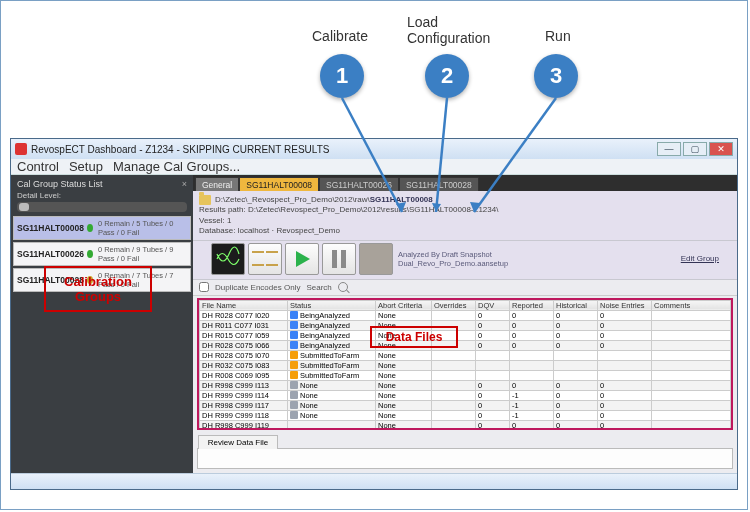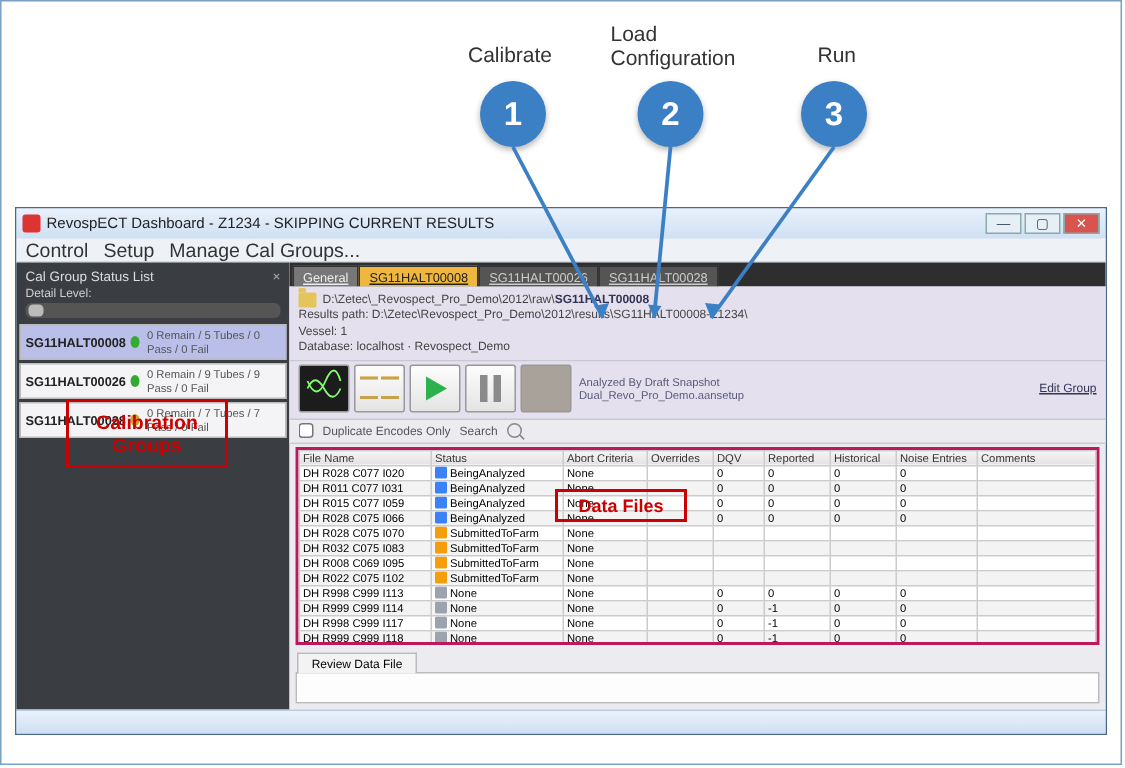--- a/index.html
+++ b/index.html
@@ -98,40 +98,40 @@
 
   
   .main { flex:1; display:flex; flex-direction:column; background:#ececf0; }
   .tabstrip {
     height:16px; background:#2e2e2e; display:flex; align-items:flex-end; gap:0;
     padding-left:2px;
   }
   .tab {
     height:14px; padding:0 6px; font-size:8.5px; color:#ccc;
     background:#555; border:1px solid #333; border-bottom:none;
-    display:flex; align-items:center;text-decoration:underline;
+    display:flex; align-items:center;
   }
   .tab.active { background:#efb73e; color:#222; }
   .tab.general { background:#777; color:#eee; }
 
   .header-area {
     background:#e4e0ee;
     padding:4px 6px 3px;
     font-size:8px; color:#444;
     display:flex;
     border-bottom:1px solid #c8c8d0;
   }
   .header-left { flex:1; line-height:1.3; }
   .header-left .pathline { display:flex; align-items:center; gap:4px; }
   .folder-icon { width:12px; height:10px; background:#e6c45c; border-radius:1px; position:relative; }
   .folder-icon::before { content:""; position:absolute; top:-3px; left:0; width:5px; height:3px; background:#e6c45c; border-radius:1px 1px 0 0; }
   .header-left .bold { color:#335; font-weight:600; }
   .header-left .line { display:block; }
 
-  .toolbar { display:flex; align-items:center; gap:3px; padding:2px 6px 4px; background:#e4e0ee; border-bottom:1px solid #c8c8d0; }
+  .toolbar { display:flex; align-items:center; gap:3px; padding:2px 18px 4px; background:#e4e0ee; border-bottom:1px solid #c8c8d0; }
   .toolbtn {
     width:34px; height:32px;
     border:1px solid #999;
     border-radius:2px;
     background:linear-gradient(#fdfdfd,#e4e4e4);
     display:flex; align-items:center; justify-content:center;
   }
   .toolbtn.calibrate { background:#1c1c1c; }
   .toolbtn.calibrate svg path { stroke:#7eff6b; fill:none; stroke-width:1.2; }
   .toolbtn.load { display:grid; grid-template-columns:1fr 1fr; grid-template-rows:1fr 1fr; gap:2px; padding:3px; }
@@ -436,33 +436,20 @@
                 </td>
                 <td>None</td>
                 <td></td>
                 <td></td>
                 <td></td>
                 <td></td>
                 <td></td>
                 <td></td>
               </tr>
               <tr>
-                <td>DH R022 C075 I102</td>
-                <td>
-                  <span class="status-cell"><span class="sicon submitted"></span>SubmittedToFarm</span>
-                </td>
-                <td>None</td>
-                <td></td>
-                <td></td>
-                <td></td>
-                <td></td>
-                <td></td>
-                <td></td>
-              </tr>
-              <tr>
                 <td>DH R998 C999 I113</td>
                 <td>
                   <span class="status-cell"><span class="sicon none"></span>None</span>
                 </td>
                 <td>None</td>
                 <td></td>
                 <td>0</td>
                 <td>0</td>
                 <td>0</td>
                 <td>0</td>

